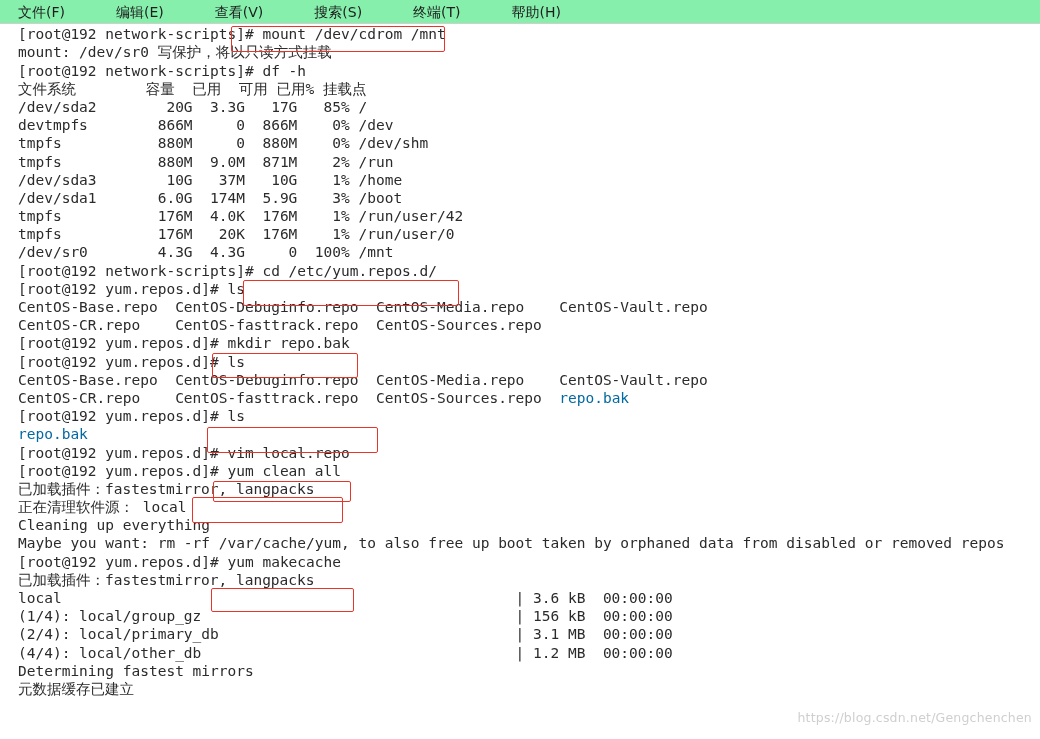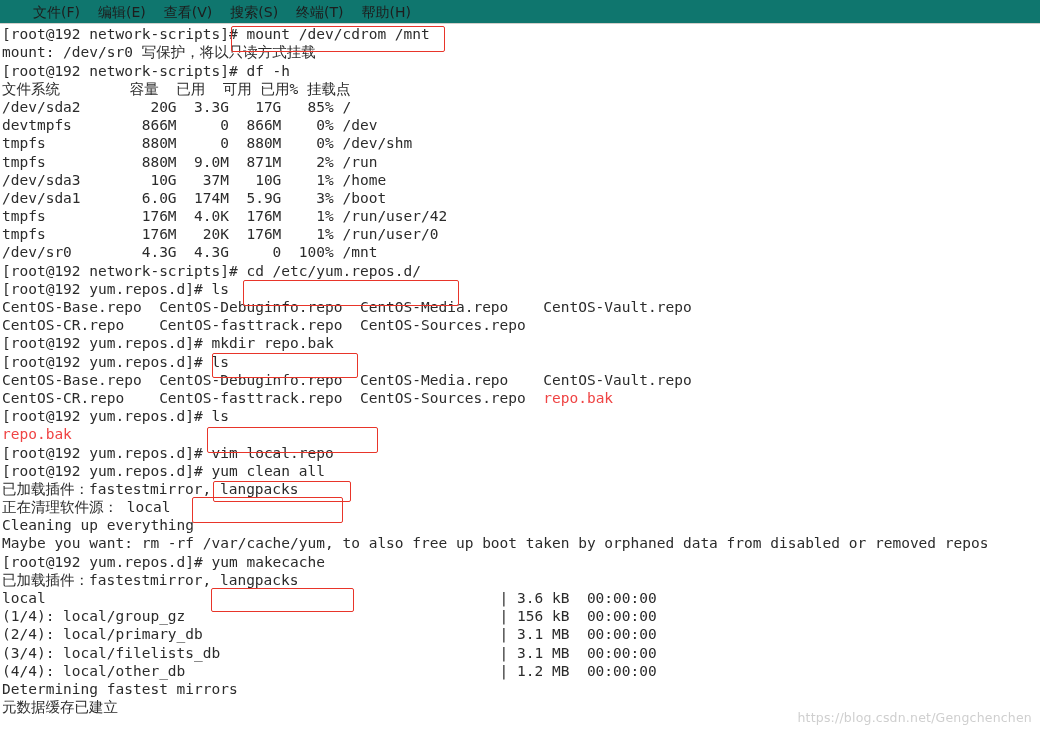--- a/index.html
+++ b/index.html
@@ -10,27 +10,28 @@
   }
   body {
     font-family: "DejaVu Sans Mono", "Liberation Mono", monospace;
   }
 
   
   #menubar {
     position: absolute;
     left: 0; top: 0;
     width: 1040px; height: 24px;
-    background: #0f766e;
+    background: #86efac;
     border-bottom: 1px solid #d2cfcb;
     box-sizing: border-box;
     display: flex;
     align-items: center;
-    padding-left: 24px;
+    padding-left: 9px;
     z-index: 20;
+    gap: 33px;
   }
   .menu-item {
     font-family: "DejaVu Sans", "Liberation Sans", sans-serif;
     font-size: 14px;
     color: #1d1d1d;
     padding: 0 9px;
     line-height: 22px;
     white-space: nowrap;
     cursor: default;
   }
@@ -52,23 +53,23 @@
     top: -17px;
     width: 1040px;
   }
   .row {
     height: 18.2px;
     line-height: 18.2px;
     font-size: 14.5px;
     color: #2b2b2b;
     white-space: pre;
     letter-spacing: 0px;
-    padding-left: 2px;
+    padding-left: 18px;
   }
-  .blue { color: #ef4444; }
+  .blue { color: #0369a1; }
 
   
   .hl {
     position: absolute;
     border: 1.6px solid #e8352a;
     border-radius: 2px;
     box-sizing: border-box;
     background: transparent;
     z-index: 12;
     pointer-events: none;
@@ -129,21 +130,20 @@
       <div class="row"><span>[root@192 yum.repos.d]# yum clean all</span></div>
       <div class="row"><span>已加载插件：fastestmirror, langpacks</span></div>
       <div class="row"><span>正在清理软件源： local</span></div>
       <div class="row"><span>Cleaning up everything</span></div>
       <div class="row"><span>Maybe you want: rm -rf /var/cache/yum, to also free up boot taken by orphaned data from disabled or removed repos</span></div>
       <div class="row"><span>[root@192 yum.repos.d]# yum makecache</span></div>
       <div class="row"><span>已加载插件：fastestmirror, langpacks</span></div>
       <div class="row"><span>local                                                    | 3.6 kB  00:00:00</span></div>
       <div class="row"><span>(1/4): local/group_gz                                    | 156 kB  00:00:00</span></div>
       <div class="row"><span>(2/4): local/primary_db                                  | 3.1 MB  00:00:00</span></div>
-      <div class="row"><span>(3/4): local/filelists_db                                | 3.1 MB  00:00:00</span></div>
       <div class="row"><span>(4/4): local/other_db                                    | 1.2 MB  00:00:00</span></div>
       <div class="row"><span>Determining fastest mirrors</span></div>
       <div class="row"><span>元数据缓存已建立</span></div>
     </div>
 
   <div class="hl" style="left:231px; top:2px;   width:214px; height:26px;"></div>
   <div class="hl" style="left:243px; top:256px; width:216px; height:26px;"></div>
   <div class="hl" style="left:212px; top:329px; width:146px; height:25px;"></div>
   <div class="hl" style="left:207px; top:403px; width:171px; height:26px;"></div>
   <div class="hl" style="left:213px; top:457px; width:138px; height:21px;"></div>

